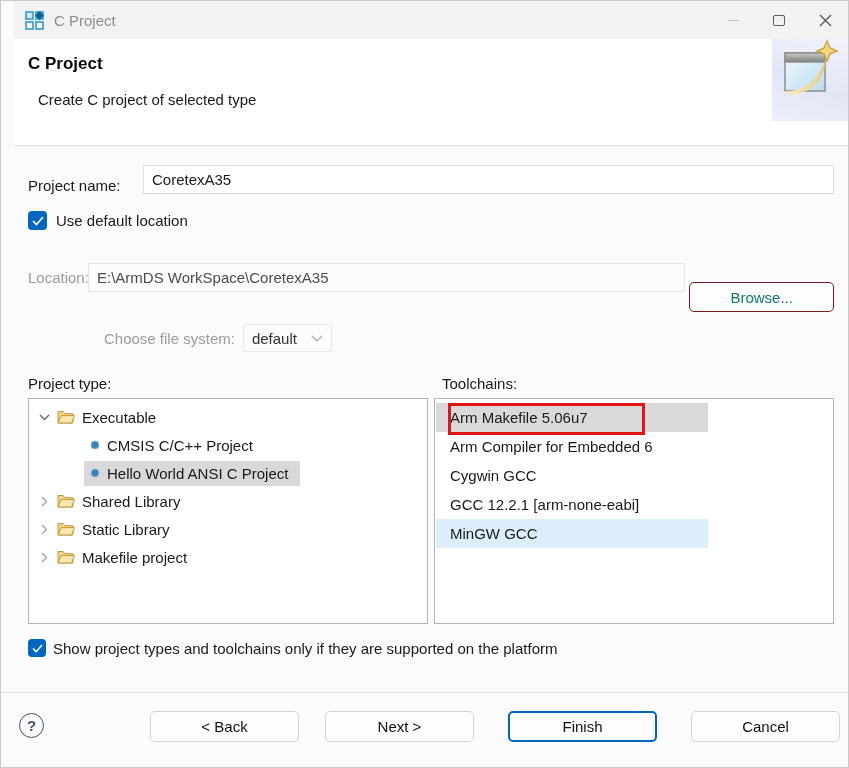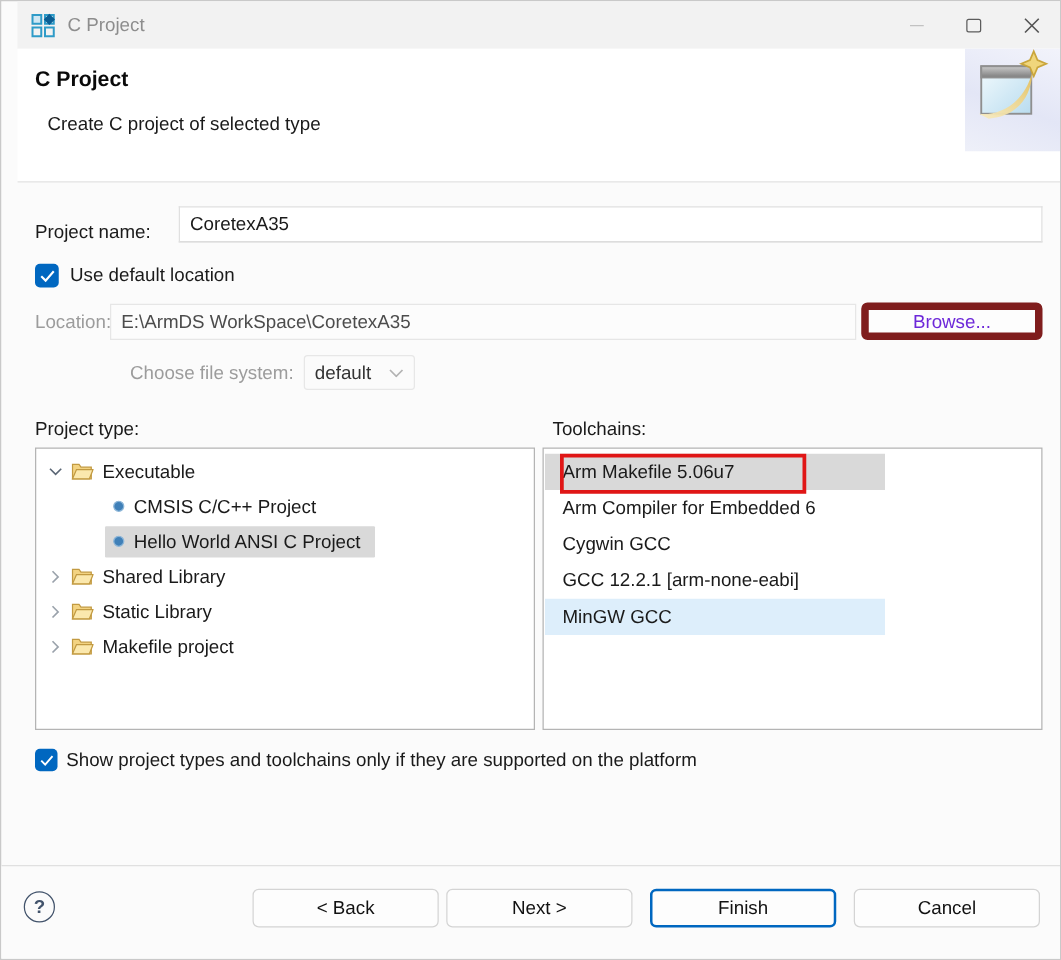--- a/index.html
+++ b/index.html
@@ -60,22 +60,22 @@
 
   .loc-row { margin-top: 12px; }
   .dim { color: #9c9c9c; }
   .loc-label { width: 60px; }
   .loc-input {
     width: 611px; margin-left: 0; background: #fcfcfc; color: #4c4c4c;
     border-color: #e6e6e6;
   }
   .browse-btn {
     margin-left: 4px; width: 148px; height: 30px;
-    background: #fdfdfd; border: 6px solid #7f1d1d; border-radius: 5px;
-    font: 15px "Liberation Sans", sans-serif; color: #6d28d9;
+    background: #fdfdfd; border: 1px solid #7f1d1d; border-radius: 5px;
+    font: 15px "Liberation Sans", sans-serif; color: #0f766e; margin-top: 40px;
   }
 
   .fs-row { margin-top: 12px; }
   .fs-label { margin-left: 76px; }
   .combo {
     margin-left: 8px; height: 28px; min-width: 89px;
     border: 1px solid #e7e7e7; border-radius: 3px; background: #fbfbfb;
     display: inline-flex; align-items: center; padding: 0 8px;
   }
   .combo-value { font-size: 15px; color: #333; }
@@ -119,21 +119,21 @@
   .footer {
     position: absolute; left: 0; right: 0; bottom: 0; height: 75px;
     border-top: 1px solid #e0e0e0; background: #fbfbfb;
   }
   .help-btn {
     position: absolute; left: 18px; top: 20px; width: 25px; height: 25px;
     border: 1.6px solid #42536b; border-radius: 50%; background: transparent;
     color: #42536b; font: bold 15px "Liberation Sans", sans-serif;
     display: flex; align-items: center; justify-content: center;
   }
-  .btn-group { position: absolute; right: 16px; top: 18px; display: flex; }
+  .btn-group { position: absolute; right: 8px; top: 18px; display: flex; gap: 20px; }
   .btn {
     width: 149px; height: 31px; background: #fdfdfd;
     border: 1px solid #d4d4d4; border-radius: 5px;
     font: 15px "Liberation Sans", sans-serif; color: #111;
   }
   .btn + .btn { margin-left: 6px; }
   .btn.gap { margin-left: 14px; }
   .btn.default { border: 2px solid var(--accent, #0067c0); }
 </style>
 </head>

